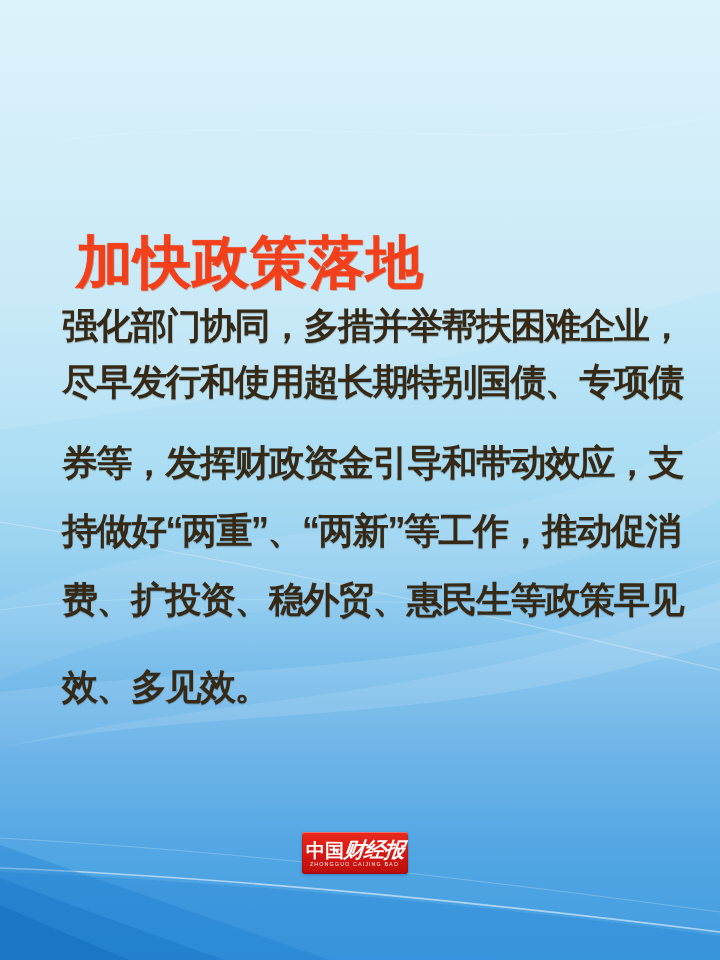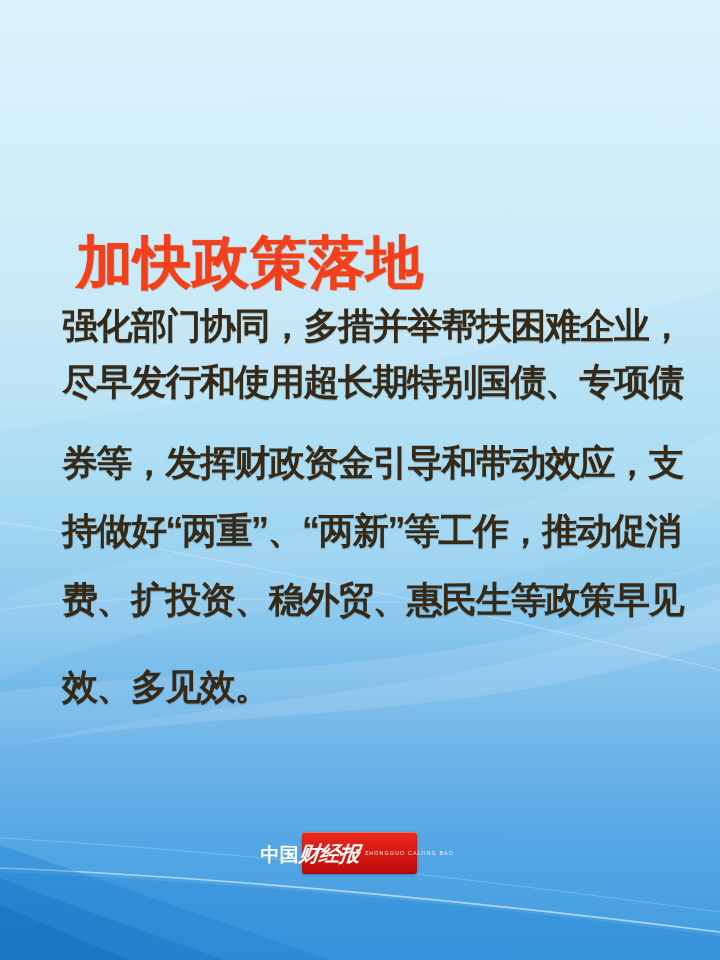--- a/index.html
+++ b/index.html
@@ -62,28 +62,28 @@
   .body-line:nth-child(2) { top: 364px; }
   .body-line:nth-child(3) { top: 445px; }
   .body-line:nth-child(4) { top: 513px; text-align: center; }
   .body-line:nth-child(5) { top: 582px; text-align: right; }
   .body-line:nth-child(6) { top: 669px; }
 
   .brand-logo {
     position: absolute;
     left: 302px;
     top: 832px;
-    width: 115px;
+    width: 106px;
     height: 42px;
     border-radius: 3px;
     background: linear-gradient(180deg, #ea2a1e 0%, #d618142 0%, #e02419 8%, #cf130f 60%, #b80d0b 100%);
     background: linear-gradient(180deg, #ea2a1e 0%, #d41712 55%, #bb0e0b 100%);
     box-shadow: inset 0 1px 0 rgba(255,255,255,0.35), inset 0 -1px 2px rgba(90,0,0,0.4), 0 1px 3px rgba(20,60,110,0.35);
     display: flex;
-    flex-direction: row;
+    flex-direction: column;
     align-items: center;
     justify-content: center;
     gap: 1px;
   }
   .logo-cn-row {
     display: flex;
     align-items: baseline;
     line-height: 1;
     color: #ffffff;
     white-space: nowrap;

